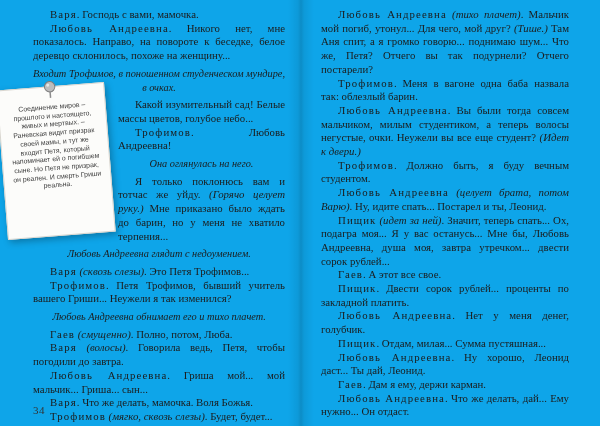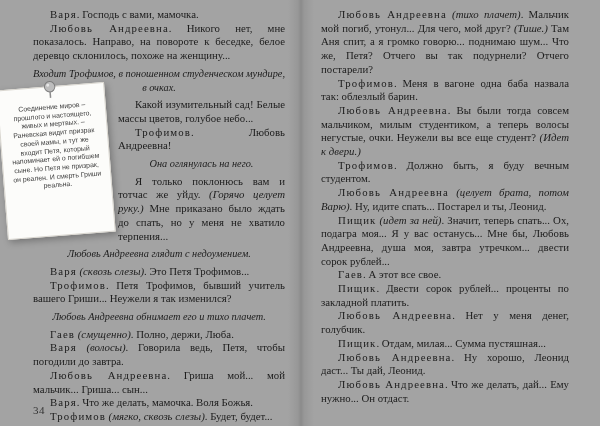--- a/index.html
+++ b/index.html
@@ -3,21 +3,21 @@
 <meta charset="utf-8">
 <style>
   * { margin:0; padding:0; box-sizing:border-box; }
   html, body { width:600px; height:426px; }
   body {
     font-family:"Liberation Serif", serif;
     color:#1c1c1c;
     background:#ffffff;
     overflow:hidden;
   }
-  .spread { position:relative; width:600px; height:426px; background:#a3a3a3; }
+  .spread { position:relative; width:600px; height:426px; background:#0ea5e9; }
   .gutter {
     position:absolute; left:288px; top:0; width:26px; height:100%;
     background:linear-gradient(to right,
       rgba(0,0,0,0) 0%, rgba(0,0,0,0.07) 38%, rgba(0,0,0,0.15) 50%,
       rgba(0,0,0,0.07) 62%, rgba(0,0,0,0) 100%);
     pointer-events:none;
   }
   .page { position:absolute; top:0; height:426px; width:300px; overflow:hidden; }
   .page.left  { left:0;   padding:8px 15px 30px 33px; }
   .page.right { left:291px; padding:8px 22px 30px 30px; }
@@ -68,26 +68,26 @@
       <div>
           <p class="dialogue"><span class="seg-speaker">Варя</span><span class="seg-text">. Господь с вами, мамочка.</span></p>
           <p class="dialogue"><span class="seg-speaker">Любовь Андреевна</span><span class="seg-text">. Никого нет, мне показалось. Направо, на повороте к беседке, белое деревцо склонилось, похоже на женщину...</span></p>
           <p class="stage"><span class="seg-italic">Входит Трофимов, в поношенном студенческом мундире, в очках.</span></p>
         </div>
       <div class="note-spacer"></div>
       <div>
           <p class="dialogue"><span class="seg-text">Какой изумительный сад! Белые массы цветов, голубое небо...</span></p>
           <p class="dialogue"><span class="seg-speaker">Трофимов</span><span class="seg-text">. Любовь Андреевна!</span></p>
           <p class="stage"><span class="seg-italic">Она оглянулась на него.</span></p>
-          <p class="dialogue"><span class="seg-text">Я только поклонюсь вам и тотчас же уйду. </span><span class="seg-italic">(Горячо целует руку.)</span><span class="seg-text"> Мне приказано было ждать до спать, но у меня не хватило терпения...</span></p>
+          <p class="dialogue"><span class="seg-text">Я только поклонюсь вам и тотчас же уйду. </span><span class="seg-italic">(Горячо целует руку.)</span><span class="seg-text"> Мне приказано было ждать до барин, но у меня не хватило терпения...</span></p>
           <p class="stage"><span class="seg-italic">Любовь Андреевна глядит с недоумением.</span></p>
           <p class="dialogue"><span class="seg-speaker">Варя</span><span class="seg-italic"> (сквозь слезы)</span><span class="seg-text">. Это Петя Трофимов...</span></p>
           <p class="dialogue"><span class="seg-speaker">Трофимов</span><span class="seg-text">. Петя Трофимов, бывший учитель вашего Гриши... Неужели я так изменился?</span></p>
           <p class="stage"><span class="seg-italic">Любовь Андреевна обнимает его и тихо плачет.</span></p>
-          <p class="dialogue"><span class="seg-speaker">Гаев</span><span class="seg-italic"> (смущенно)</span><span class="seg-text">. Полно, держи, Люба.</span></p>
+          <p class="dialogue"><span class="seg-speaker">Гаев</span><span class="seg-italic"> (смущенно)</span><span class="seg-text">. Полно, потом, Люба.</span></p>
           <p class="dialogue"><span class="seg-speaker">Варя</span><span class="seg-italic"> (волосы)</span><span class="seg-text">. Говорила ведь, Петя, чтобы погодили до завтра.</span></p>
           <p class="dialogue"><span class="seg-speaker">Любовь Андреевна</span><span class="seg-text">. Гриша мой... мой мальчик... Гриша... сын...</span></p>
           <p class="dialogue"><span class="seg-speaker">Варя</span><span class="seg-text">. Что же делать, мамочка. Воля Божья.</span></p>
           <p class="dialogue"><span class="seg-speaker">Трофимов</span><span class="seg-italic"> (мягко, сквозь слезы)</span><span class="seg-text">. Будет, будет...</span></p>
         </div>
     </div>
     <div class="page-number">34</div>
   </div>
 
   <div class="gutter"></div>
@@ -99,20 +99,21 @@
           <p class="dialogue"><span class="seg-speaker">Трофимов</span><span class="seg-text">. Меня в вагоне одна баба назвала так: облезлый барин.</span></p>
           <p class="dialogue"><span class="seg-speaker">Любовь Андреевна</span><span class="seg-text">. Вы были тогда совсем мальчиком, милым студентиком, а теперь волосы негустые, очки. Неужели вы все еще студент? </span><span class="seg-italic">(Идет к двери.)</span></p>
           <p class="dialogue"><span class="seg-speaker">Трофимов</span><span class="seg-text">. Должно быть, я буду вечным студентом.</span></p>
           <p class="dialogue"><span class="seg-speaker">Любовь Андреевна</span><span class="seg-italic"> (целует брата, потом Варю)</span><span class="seg-text">. Ну, идите спать... Постарел и ты, Леонид.</span></p>
           <p class="dialogue"><span class="seg-speaker">Пищик</span><span class="seg-italic"> (идет за ней)</span><span class="seg-text">. Значит, теперь спать... Ох, подагра моя... Я у вас останусь... Мне бы, Любовь Андреевна, душа моя, завтра утречком... двести сорок рублей...</span></p>
           <p class="dialogue"><span class="seg-speaker">Гаев</span><span class="seg-text">. А этот все свое.</span></p>
           <p class="dialogue"><span class="seg-speaker">Пищик</span><span class="seg-text">. Двести сорок рублей... проценты по закладной платить.</span></p>
           <p class="dialogue"><span class="seg-speaker">Любовь Андреевна</span><span class="seg-text">. Нет у меня денег, голубчик.</span></p>
           <p class="dialogue"><span class="seg-speaker">Пищик</span><span class="seg-text">. Отдам, милая... Сумма пустяшная...</span></p>
           <p class="dialogue"><span class="seg-speaker">Любовь Андреевна</span><span class="seg-text">. Ну хорошо, Леонид даст... Ты дай, Леонид.</span></p>
+          <p class="dialogue"><span class="seg-speaker">Гаев</span><span class="seg-text">. Дам я ему, держи карман.</span></p>
           <p class="dialogue"><span class="seg-speaker">Любовь Андреевна</span><span class="seg-text">. Что же делать, дай... Ему нужно... Он отдаст.</span></p>
         </div>
 
     </div>
   </div>
 
   <div class="sticky-note">
     <span class="pushpin">
       <svg width="17" height="19" viewBox="0 0 17 19">
         <circle cx="8.5" cy="6.5" r="5.2" fill="#bdbdbd" stroke="#7d7d7d" stroke-width="1"></circle>

